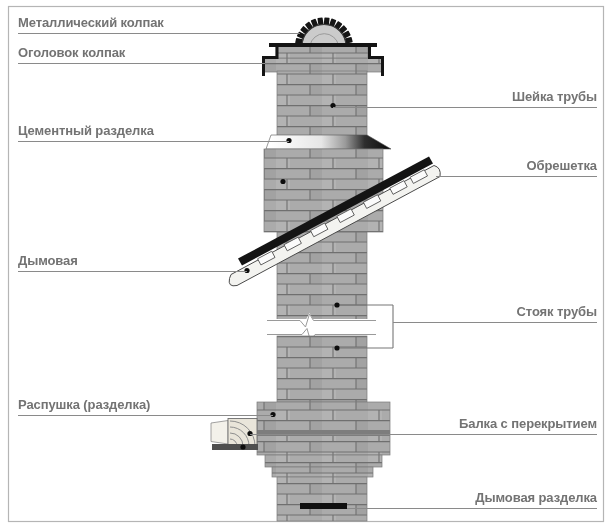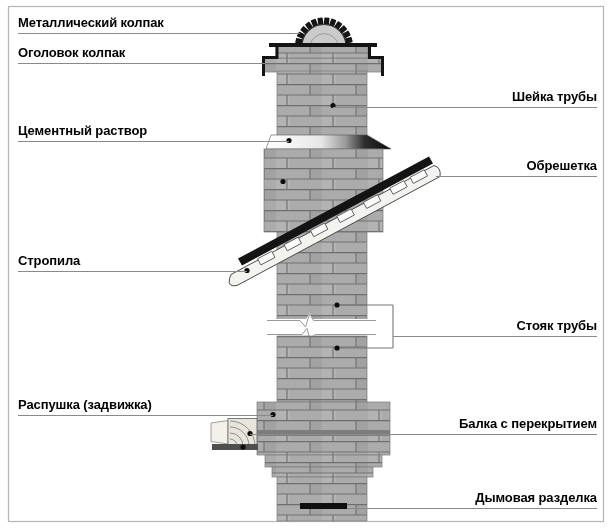--- a/index.html
+++ b/index.html
@@ -3,21 +3,21 @@
 <meta charset="utf-8">
 <style>
   html,body{margin:0;padding:0;background:#fdfdfd;}
   .stage{
     position:relative;width:611px;height:529px;background:#ffffff;overflow:hidden;
     font-family:"Liberation Sans", sans-serif;
   }
   .stage svg{position:absolute;left:0;top:0;}
   .lbl{
     position:absolute;height:18px;line-height:16px;
-    font-size:13px;font-weight:700;color:#000000;
+    font-size:13px;font-weight:700;color:#737373;
     border-bottom:1px solid #8a8a8a;
     white-space:nowrap;letter-spacing:-0.1px;
   }
   .lbl.left{text-align:left;}
   .lbl.right{text-align:right;}
 </style>
 </head>
 <body>
 
 <div class="stage">
@@ -139,23 +139,23 @@
     <circle cx="337" cy="305" r="2.6"></circle>
     <circle cx="337" cy="348" r="2.6"></circle>
     <circle cx="273" cy="414.5" r="2.6"></circle>
     <circle cx="243" cy="447" r="2.6"></circle>
     <circle cx="250" cy="433.5" r="2.6"></circle>
   </g>
 </svg>
 
 <div class="lbl left" style="left:18px;top:15px;width:282px"><span>Металлический колпак</span></div>
 <div class="lbl left" style="left:18px;top:45px;width:247px"><span>Оголовок колпак</span></div>
-<div class="lbl left" style="left:18px;top:123px;width:271px"><span>Цементный раствор</span></div>
-<div class="lbl left" style="left:18px;top:253px;width:229px"><span>Стропила</span></div>
-<div class="lbl left" style="left:18px;top:397px;width:255px"><span>Распушка (задвижка)</span></div>
+<div class="lbl left" style="left:18px;top:123px;width:271px"><span>Цементный разделка</span></div>
+<div class="lbl left" style="left:18px;top:253px;width:229px"><span>Дымовая</span></div>
+<div class="lbl left" style="left:18px;top:397px;width:255px"><span>Распушка (разделка)</span></div>
 
 <div class="lbl right" style="left:333px;top:89px;width:264px"><span>Шейка трубы</span></div>
 <div class="lbl right" style="left:436px;top:158px;width:161px"><span>Обрешетка</span></div>
-<div class="lbl right" style="left:393px;top:318px;width:204px"><span>Стояк трубы</span></div>
+<div class="lbl right" style="left:393px;top:304px;width:204px"><span>Стояк трубы</span></div>
 <div class="lbl right" style="left:250px;top:416px;width:347px"><span>Балка с перекрытием</span></div>
 <div class="lbl right" style="left:347px;top:490px;width:250px"><span>Дымовая разделка</span></div>
 
 </div>
 
 </body></html>

